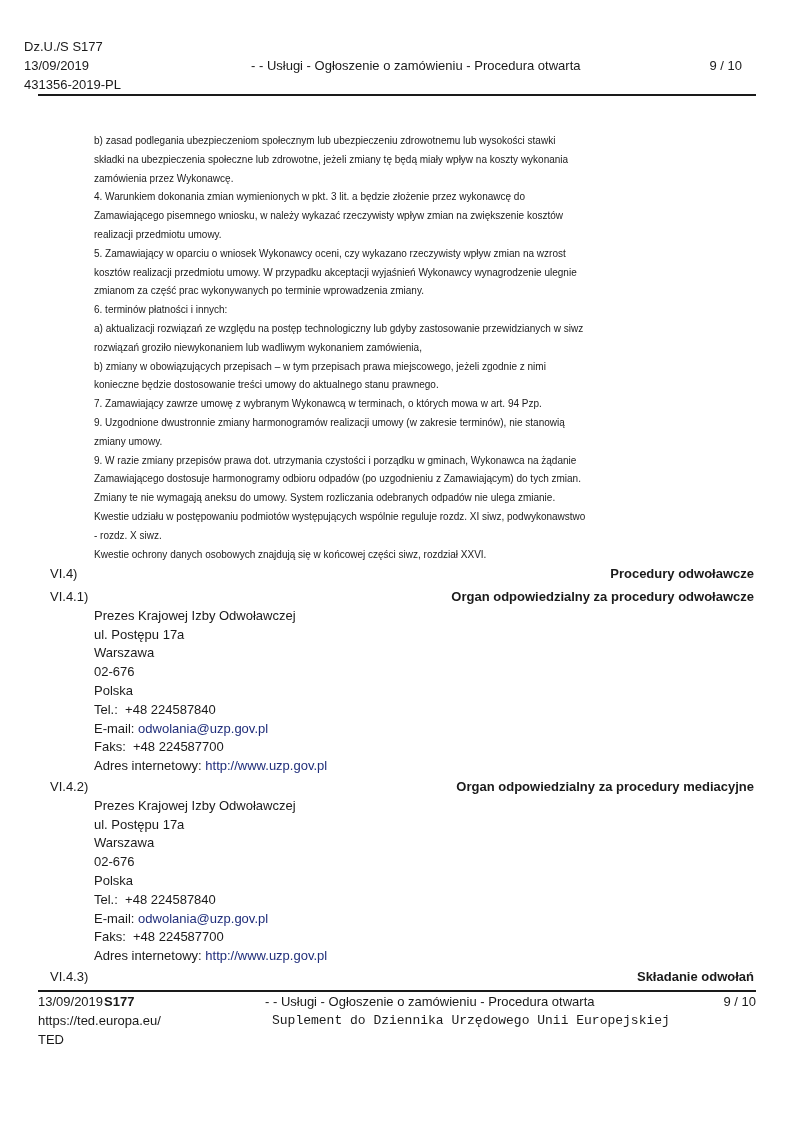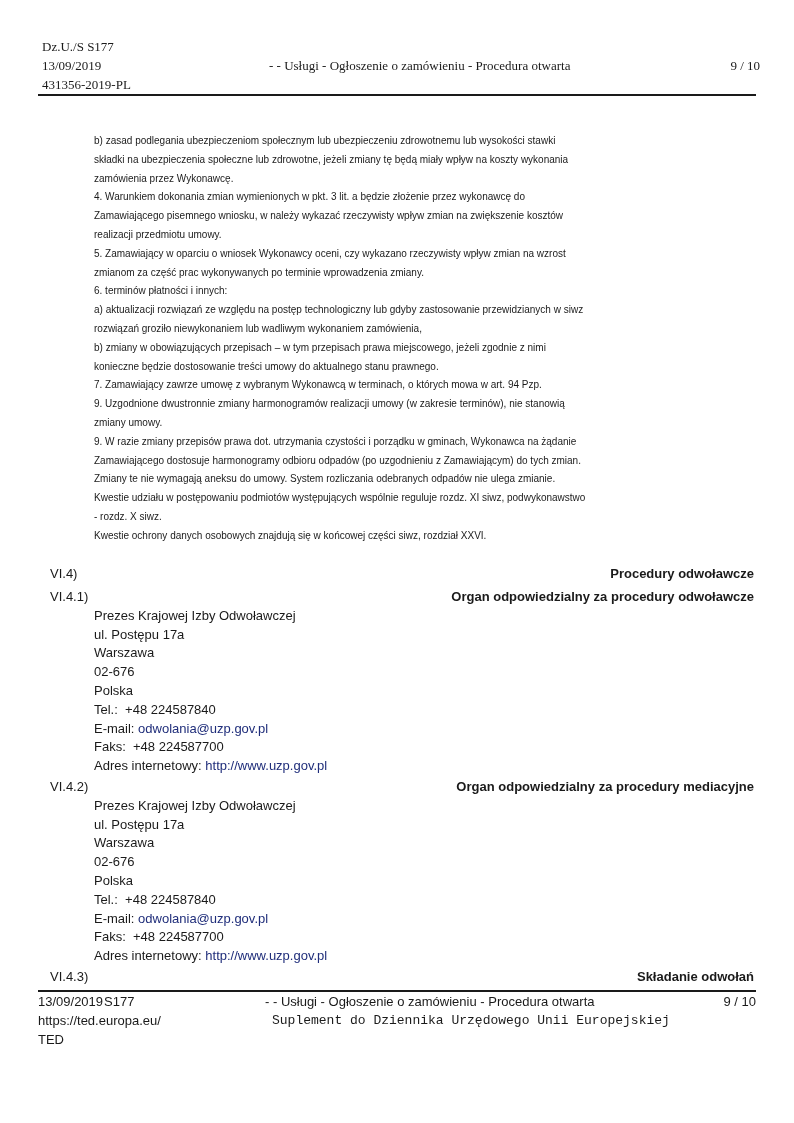--- a/index.html
+++ b/index.html
@@ -1,39 +1,39 @@
 <!DOCTYPE html>
 <html><head>
 <meta charset="utf-8">
 <style>
   html, body { margin: 0; padding: 0; background: #ffffff; }
   body {
     width: 794px; height: 1123px; position: relative; overflow: hidden;
     font-family: "Liberation Sans", sans-serif; color: #1a1a1a; font-size: 13px;
   }
-  .hdr { position: absolute; left: 42px; top: 37px; width: 718px; height: 58px; font-family: Liberation Serif, serif; }
+  .hdr { position: absolute; left: 24px; top: 37px; width: 718px; height: 58px; }
   .hdr-left { position: absolute; left: 0; top: 0; line-height: 19px; font-size: 13px; }
   .hdr-center { position: absolute; left: 227px; top: 19px; line-height: 19px; font-size: 13px; }
   .hdr-right { position: absolute; right: 0; top: 19px; line-height: 19px; font-size: 13px; }
   .hdr-rule { position: absolute; left: 38px; top: 94px; width: 718px; height: 2px; background: #1a1a1a; }
 
   .body-text { position: absolute; left: 94px; top: 132px; width: 665px; line-height: 18.8px; font-size: 10px; }
   .body-text p { margin: 0; }
 
   .section { position: absolute; left: 38px; width: 720px; font-size: 13px; line-height: 18.8px; }
   .sec-num { position: absolute; left: 12px; top: 0; }
   .sec-content { position: absolute; left: 56px; top: 0; width: 660px; }
   .sec-title { font-weight: bold; text-align: right; }
   .line { display: block; }
   a.link { color: #1f2d7a; text-decoration: none; margin-top: 27px; }
 
   .ftr-rule { position: absolute; left: 38px; top: 990px; width: 718px; height: 2px; background: #1a1a1a; }
   .ftr { position: absolute; left: 38px; top: 992px; width: 718px; height: 60px; font-size: 13px; line-height: 19px; }
   .ftr-left { position: absolute; left: 0; top: 0; }
-  .ftr-s { position: absolute; left: 66px; top: 0; }
+  .ftr-s { position: absolute; left: 66px; top: 0; font-weight: bold; }
   .ftr-center1 { position: absolute; left: 227px; top: 0; }
   .ftr-center2 { position: absolute; left: 234px; top: 19px; font-family: Liberation Mono, monospace; }
   .ftr-right { position: absolute; right: 0; top: 0; }
 </style>
 </head>
 <body>
 
 <div class="hdr">
   <div class="hdr-left">
     <span class="line">Dz.U./S S177</span>
@@ -46,20 +46,21 @@
 <div class="hdr-rule"></div>
 
 <div class="body-text">
   <p>b) zasad podlegania ubezpieczeniom społecznym lub ubezpieczeniu zdrowotnemu lub wysokości stawki</p>
   <p>składki na ubezpieczenia społeczne lub zdrowotne, jeżeli zmiany tę będą miały wpływ na koszty wykonania</p>
   <p>zamówienia przez Wykonawcę.</p>
   <p>4. Warunkiem dokonania zmian wymienionych w pkt. 3 lit. a będzie złożenie przez wykonawcę do</p>
   <p>Zamawiającego pisemnego wniosku, w należy wykazać rzeczywisty wpływ zmian na zwiększenie kosztów</p>
   <p>realizacji przedmiotu umowy.</p>
   <p>5. Zamawiający w oparciu o wniosek Wykonawcy oceni, czy wykazano rzeczywisty wpływ zmian na wzrost</p>
+  <p>kosztów realizacji przedmiotu umowy. W przypadku akceptacji wyjaśnień Wykonawcy wynagrodzenie ulegnie</p>
   <p>zmianom za część prac wykonywanych po terminie wprowadzenia zmiany.</p>
   <p>6. terminów płatności i innych:</p>
   <p>a) aktualizacji rozwiązań ze względu na postęp technologiczny lub gdyby zastosowanie przewidzianych w siwz</p>
   <p>rozwiązań groziło niewykonaniem lub wadliwym wykonaniem zamówienia,</p>
   <p>b) zmiany w obowiązujących przepisach – w tym przepisach prawa miejscowego, jeżeli zgodnie z nimi</p>
   <p>konieczne będzie dostosowanie treści umowy do aktualnego stanu prawnego.</p>
   <p>7. Zamawiający zawrze umowę z wybranym Wykonawcą w terminach, o których mowa w art. 94 Pzp.</p>
   <p>9. Uzgodnione dwustronnie zmiany harmonogramów realizacji umowy (w zakresie terminów), nie stanowią</p>
   <p>zmiany umowy.</p>
   <p>9. W razie zmiany przepisów prawa dot. utrzymania czystości i porządku w gminach, Wykonawca na żądanie</p>

